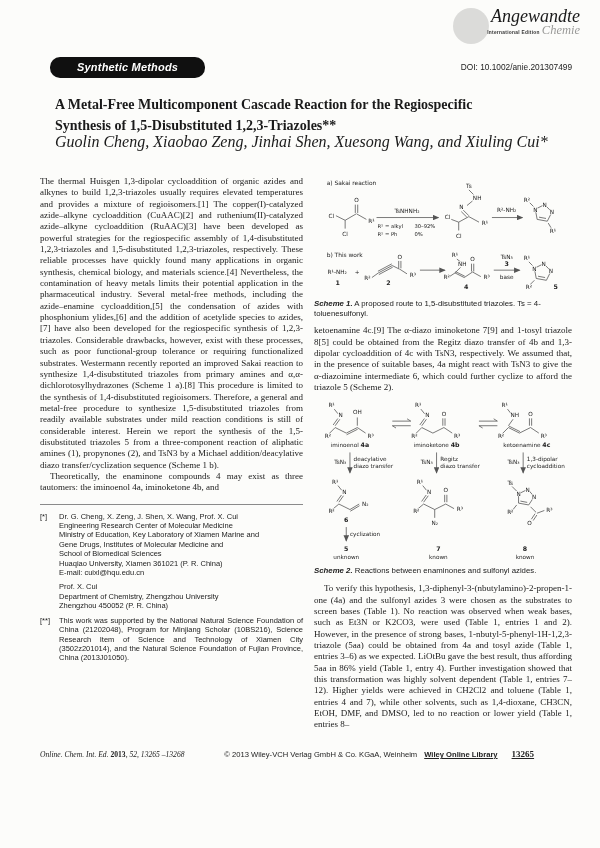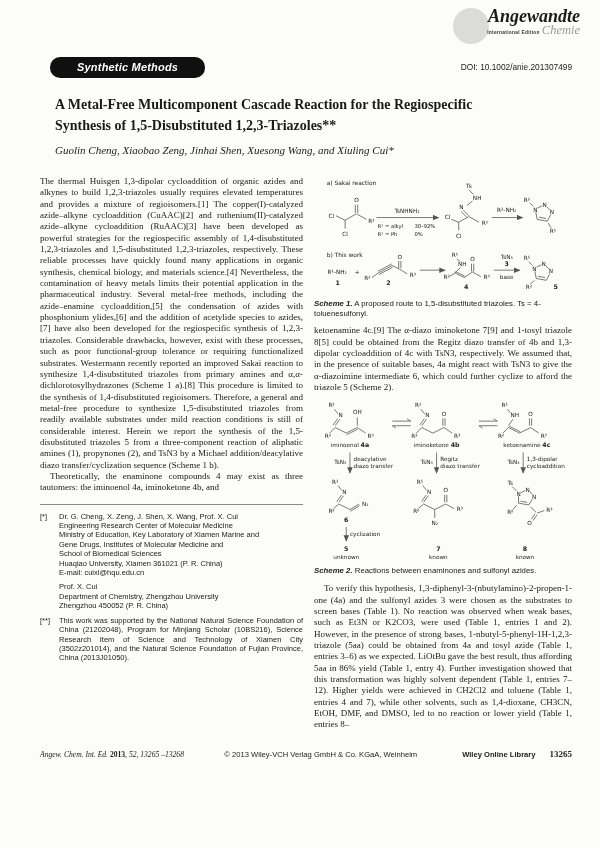--- a/index.html
+++ b/index.html
@@ -3,32 +3,32 @@
 <meta charset="utf-8">
 <style>
   html,body { margin:0; padding:0; }
   body {
     width:600px; height:848px; position:relative; overflow:hidden;
     background:#fcfcfa; color:#1a1a1a;
     font-family:"Liberation Serif", serif;
   }
   .logo { position:absolute; top:6px; right:20px; width:155px; height:46px; text-align:right; }
   .logo-circle { position:absolute; left:28px; top:2px; width:36px; height:36px; border-radius:50%; background:#dbdbd9; }
-  .logo-main { position:relative; font-style:italic; font-weight:700; font-size:18px; line-height:20px; }
+  .logo-main { position:relative; font-style:italic; font-weight:400; font-size:18px; line-height:20px; }
   .logo-row { position:relative; display:flex; justify-content:flex-end; align-items:baseline; gap:2px; margin-top:-3px; }
   .logo-edition { font-family:"Liberation Sans",sans-serif; font-size:4.8px; font-weight:700; letter-spacing:.3px; color:#333; }
   .logo-chemie { font-style:italic; font-size:12.5px; color:#9a9a98; }
 
   .badge { position:absolute; left:50px; top:57px; background:#101010; color:#fff;
     font-family:"Liberation Sans",sans-serif; font-weight:700; font-style:italic;
     font-size:11px; padding:4px 27px 5px; letter-spacing:.2px;border-radius:10px; }
   .doi { position:absolute; right:28px; top:62px; font-family:"Liberation Sans",sans-serif; font-size:8.3px; color:#222; }
 
   .title { position:absolute; left:55px; top:86px; width:508px; font-weight:700; font-size:14px; line-height:20.5px; }
-  .authors { position:absolute; left:55px; top:144px; font-style:italic; font-size:11px; }
+  .authors { position:absolute; left:55px; top:133px; font-style:italic; font-size:16px; }
 
   .columns { position:absolute; left:40px; top:176px; width:532px; height:590px; display:flex; gap:11px; overflow:hidden; }
   .col-left  { width:263px; flex:none; }
   .col-right { width:258px; flex:none; }
   p.body { margin:0; font-size:9px; line-height:11.35px; text-align:justify; }
   p.indent { text-indent:10px; }
   .fn-divider { border:none; border-top:1px solid #8a8a8a; margin:10px 0 7px; height:0; }
 
   .footnotes { font-family:"Liberation Sans",sans-serif; font-size:7.5px; line-height:9.4px; color:#1c1c1c; }
   .fn-row { display:flex; margin-bottom:5px; }
@@ -52,21 +52,21 @@
   .sch .bnum { font-weight:700; font-size:6.8px; }
   .sch .cond { font-size:5.7px; }
   .sch .panel { font-size:6.4px; }
 
   .footer { position:absolute; left:40px; right:28px; top:749px; display:flex; align-items:baseline;
     font-family:"Liberation Sans",sans-serif; font-size:7.6px; color:#222; }
   .foot-left { flex:1.2; font-family:"Liberation Serif",serif; }
   .foot-left .it { font-style:italic; }
   .foot-left .bd { font-weight:700; }
   .foot-center { flex:1.4; text-align:center; }
-  .foot-right { flex:1; text-align:right; font-weight:700; }
+  .foot-right { flex:1; text-align:left; font-weight:700;text-decoration:underline; }
   .pagenum { margin-left:14px; font-size:9px; font-family:"Liberation Serif",serif; }
 </style>
 </head>
 <body>
 
 <div>
 
   <div class="logo">
     <div class="logo-circle"></div>
     <div class="logo-main">Angewandte</div>
@@ -447,18 +447,18 @@
           <text x="218" y="174" text-anchor="middle">known</text>
         </svg>
         <figcaption><span class="cap-label">Scheme 2.</span><span> Reactions between enaminones and sulfonyl azides.</span></figcaption>
       </figure>
 
       <p class="body indent rp">To verify this hypothesis, 1,3-diphenyl-3-(nbutylamino)-2-propen-1-one (4a) and the sulfonyl azides 3 were chosen as the substrates to screen bases (Table 1). No reaction was observed when weak bases, such as Et3N or K2CO3, were used (Table 1, entries 1 and 2). However, in the presence of strong bases, 1-nbutyl-5-phenyl-1H-1,2,3-triazole (5aa) could be obtained from 4a and tosyl azide (Table 1, entries 3–6) as we expected. LiOtBu gave the best result, thus affording 5aa in 86% yield (Table 1, entry 4). Further investigation showed that this transformation was highly solvent dependent (Table 1, entries 7–12). Higher yields were achieved in CH2Cl2 and toluene (Table 1, entries 4 and 7), while other solvents, such as 1,4-dioxane, CH3CN, EtOH, DMF, and DMSO, led to no reaction or lower yield (Table 1, entries 8–</p>
     </div>
   </div>
 
   <div class="footer">
-    <div class="foot-left"><span class="it">Angew. Chem. Int. Ed.</span> <span class="bd">2013</span><span class="it">, 52, 13265 –13268</span></div>
+    <div class="foot-left"><span class="it">Online. Chem. Int. Ed.</span> <span class="bd">2013</span><span class="it">, 52, 13265 –13268</span></div>
     <div class="foot-center">© 2013 Wiley-VCH Verlag GmbH &amp; Co. KGaA, Weinheim</div>
     <div class="foot-right"><span>Wiley Online Library</span><span class="pagenum">13265</span></div>
   </div>
 
 </div>
 
 </body></html>

